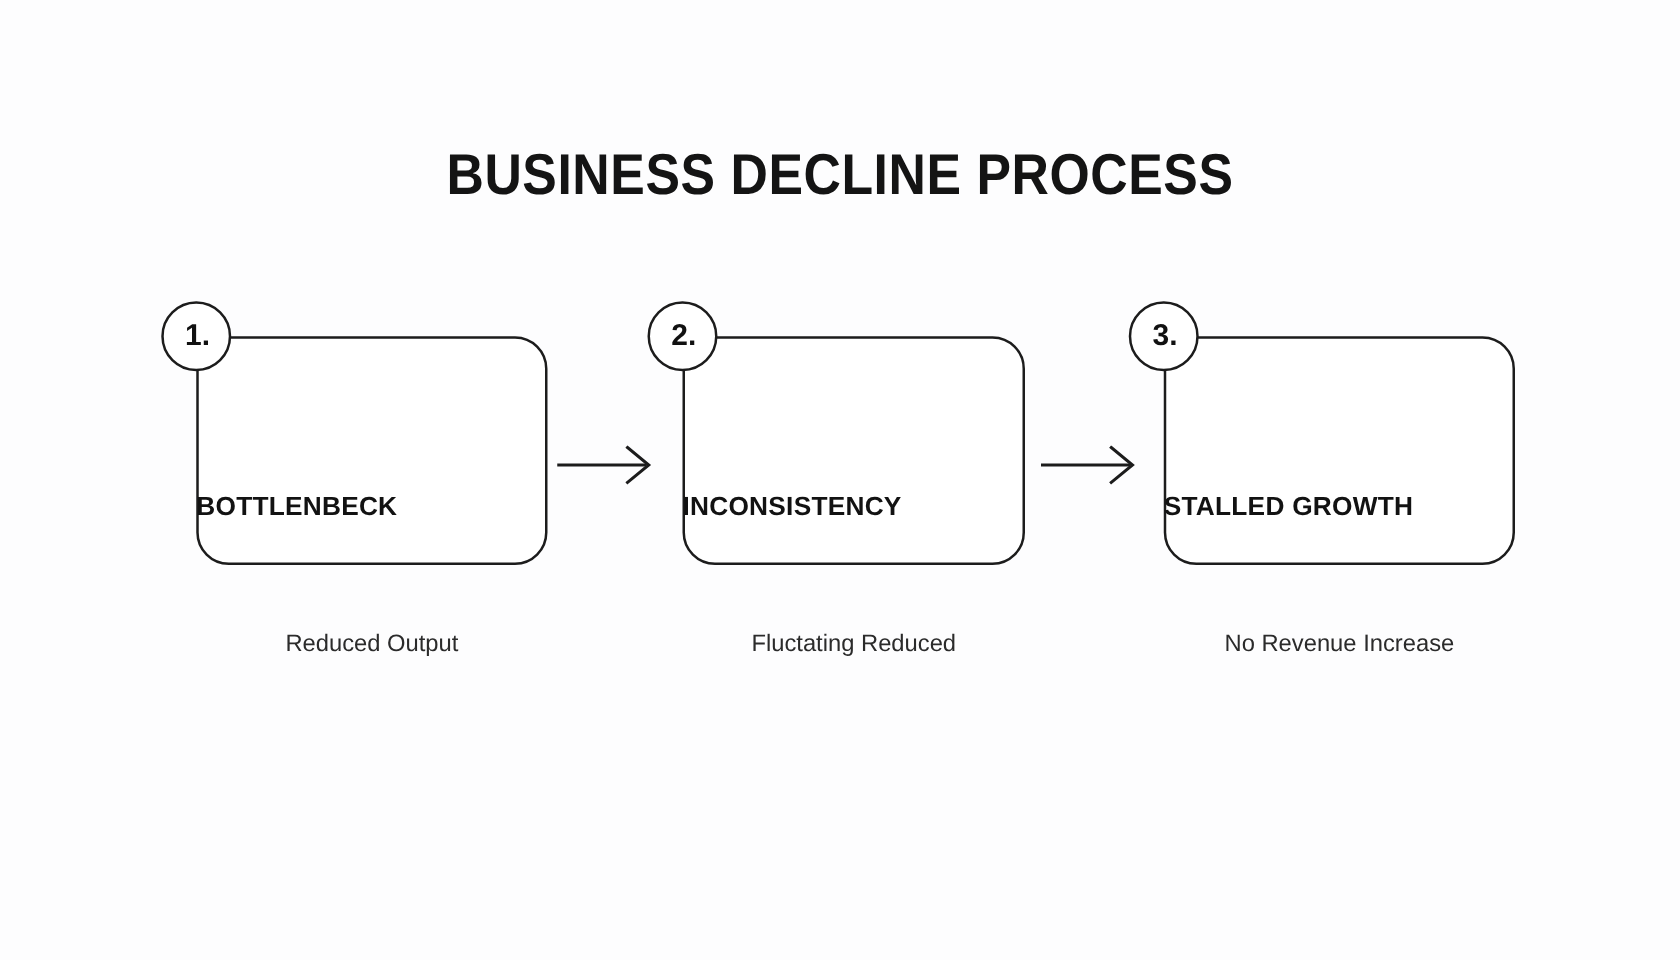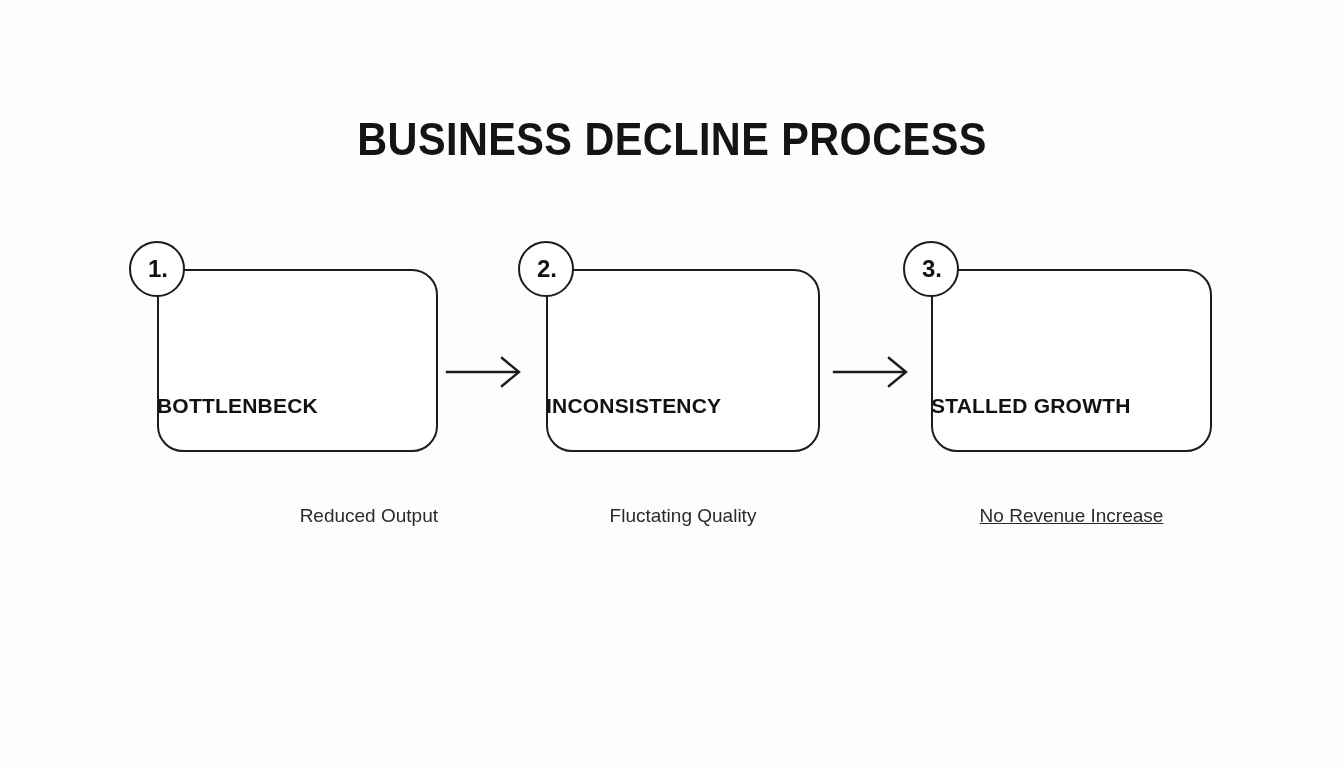--- a/index.html
+++ b/index.html
@@ -123,23 +123,23 @@
   }
 
   
   #step-1 { left: 157px; }
   #step-1 .card { width: 281px; height: 183px; }
   #step-2 { left: 546px; }
   #step-2 .card { width: 274px; height: 183px; }
   #step-3 { left: 931px; }
   #step-3 .card { width: 281px; height: 183px; }
 
-  #caption-1 { left: 157px; width: 281px; text-align: right; }
+  #caption-1 { left: 157px; width: 281px; }
   #caption-2 { left: 546px; width: 274px; }
-  #caption-3 { left: 931px; width: 281px; text-decoration: underline; }
+  #caption-3 { left: 931px; width: 281px; }
 
   #connector-1 { left: 444px; width: 84px; }
   #connector-2 { left: 831px; width: 84px; }
 </style>
 </head>
 <body>
 
 <div id="canvas">
 
   <div id="title">BUSINESS DECLINE PROCESS</div>
@@ -233,16 +233,16 @@
   <div class="connector" id="connector-2">
     <svg width="84" height="40" viewBox="0 0 84 40" aria-hidden="true">
       <g stroke="#1c1c1c" stroke-width="2.4" fill="none" stroke-linecap="square">
         <line x1="3" y1="20" x2="72" y2="20"></line>
         <polyline points="58,6 75,20 58,34"></polyline>
       </g>
     </svg>
   </div>
 
   <div class="caption" id="caption-1">Reduced Output</div>
-  <div class="caption" id="caption-2">Fluctating Quality</div>
+  <div class="caption" id="caption-2">Fluctating Reduced</div>
   <div class="caption" id="caption-3">No Revenue Increase</div>
 
 </div>
 
 </body></html>

